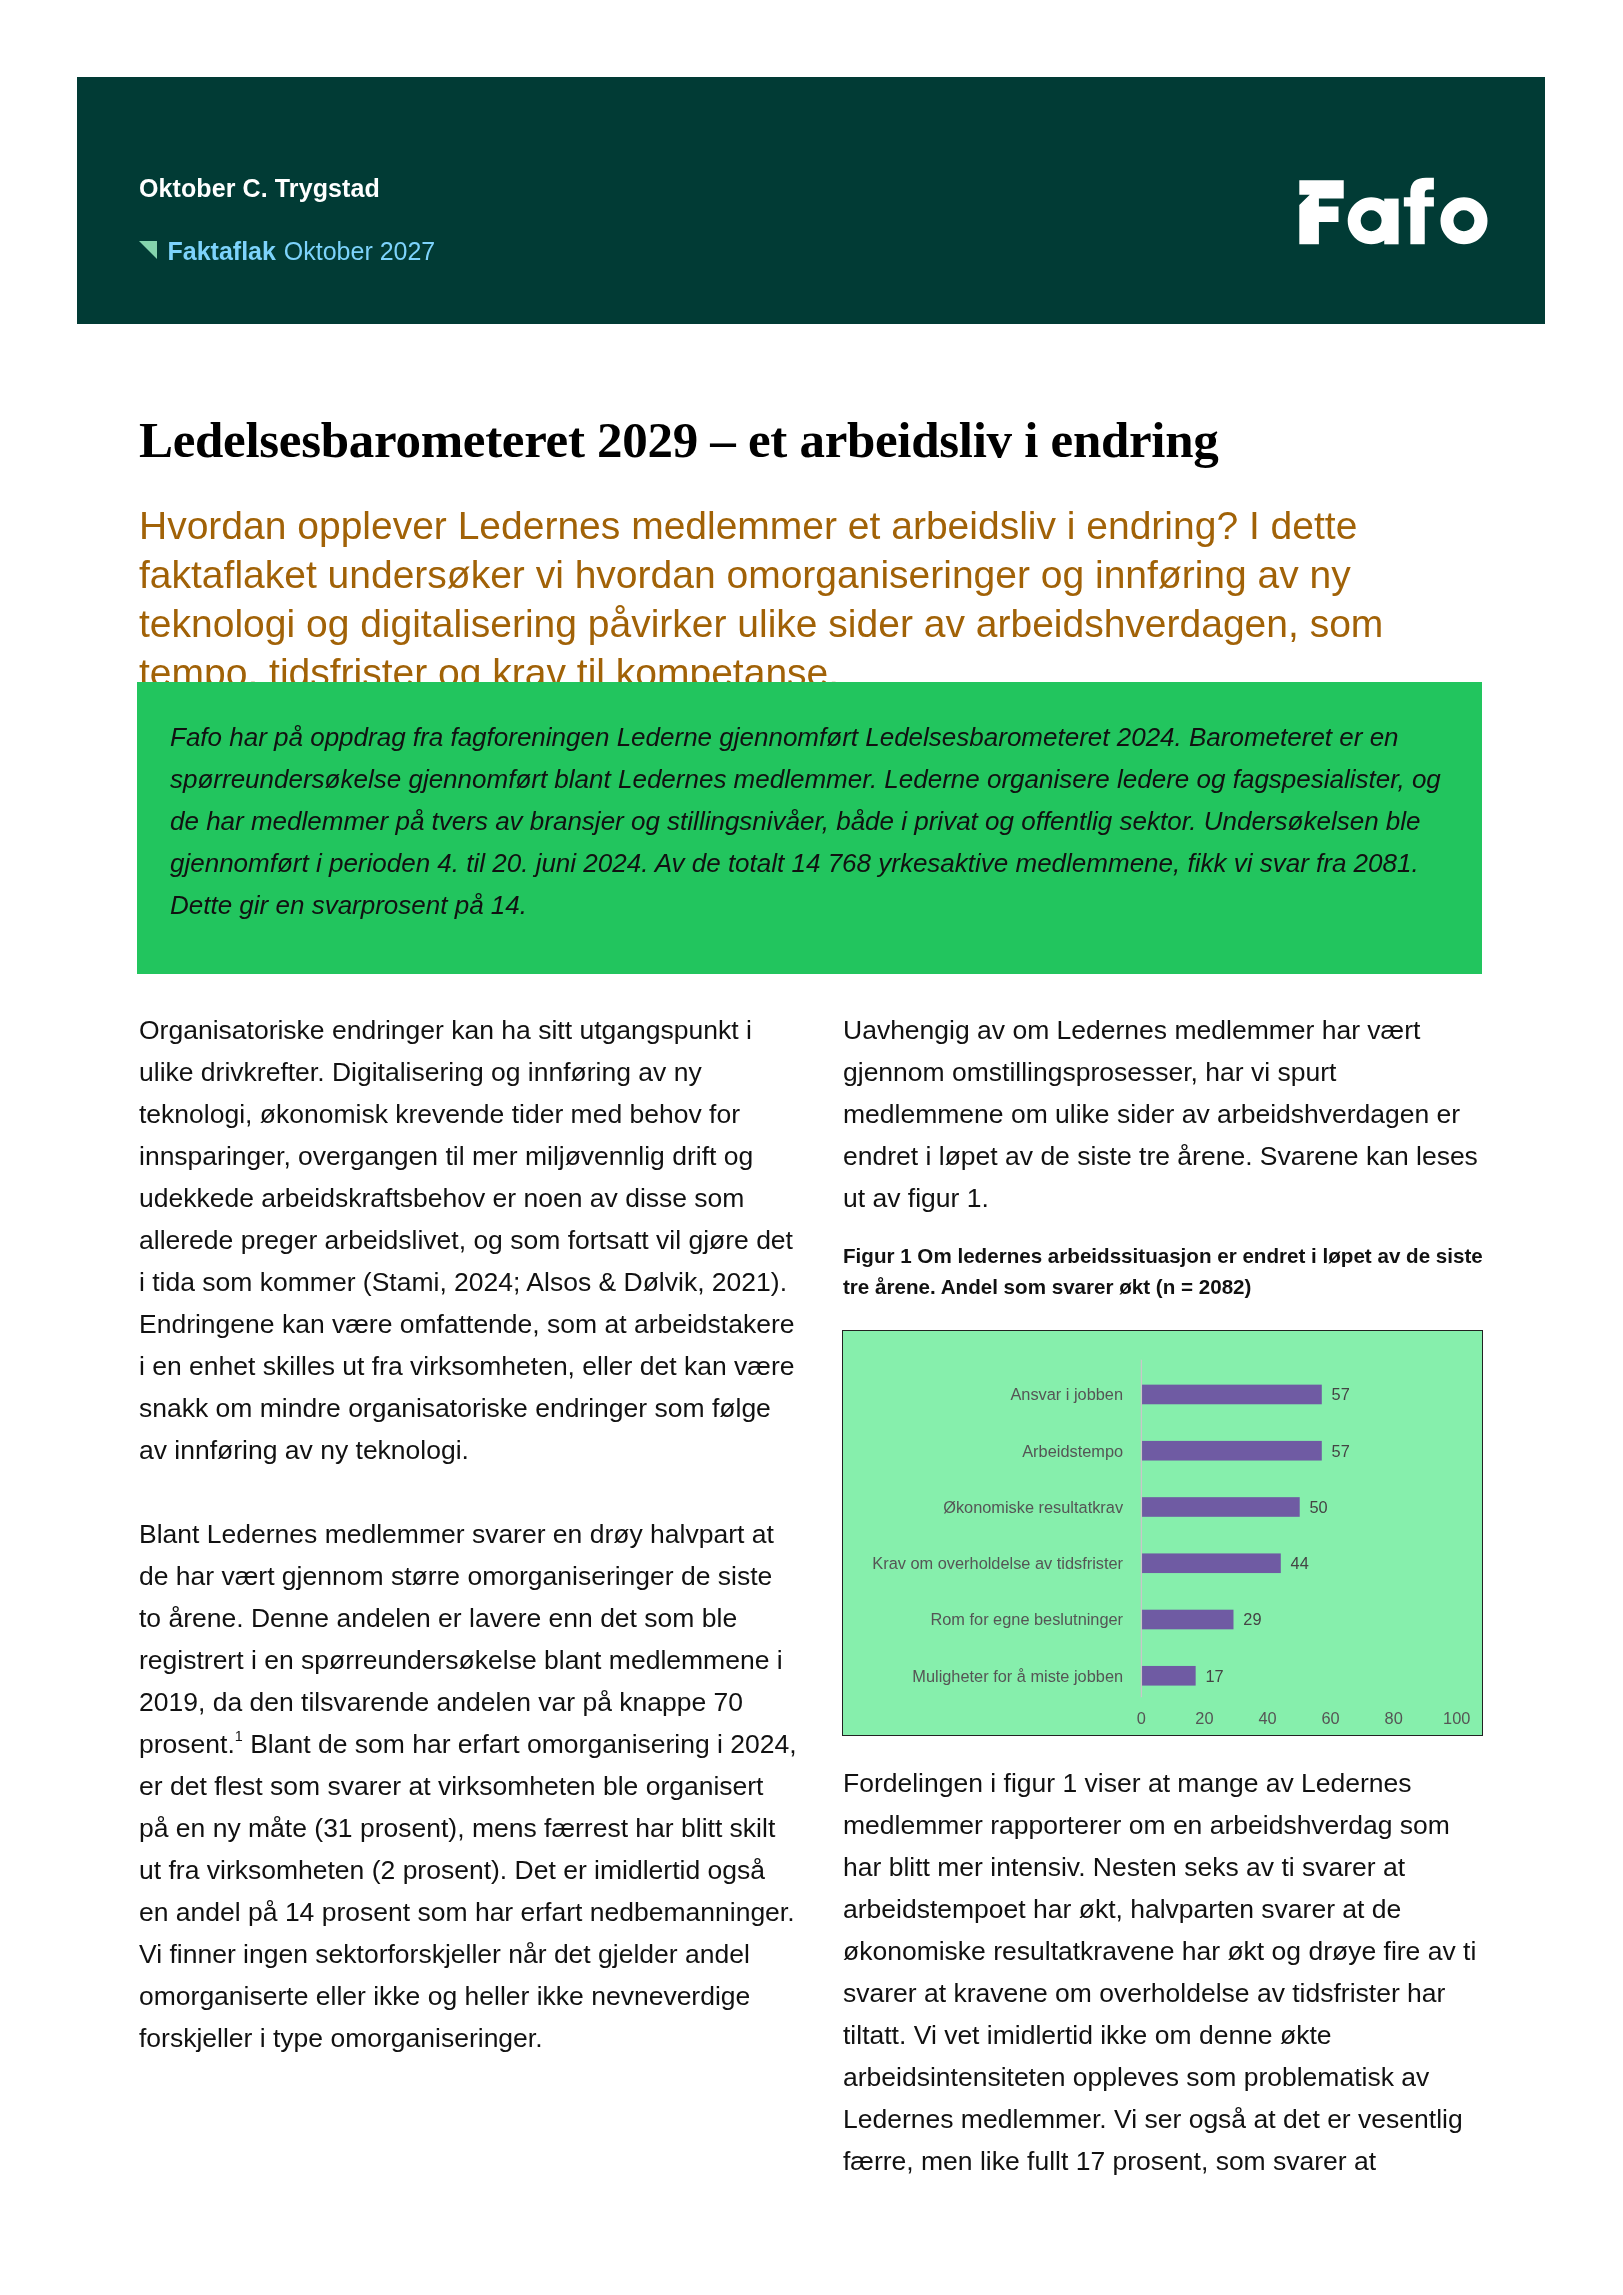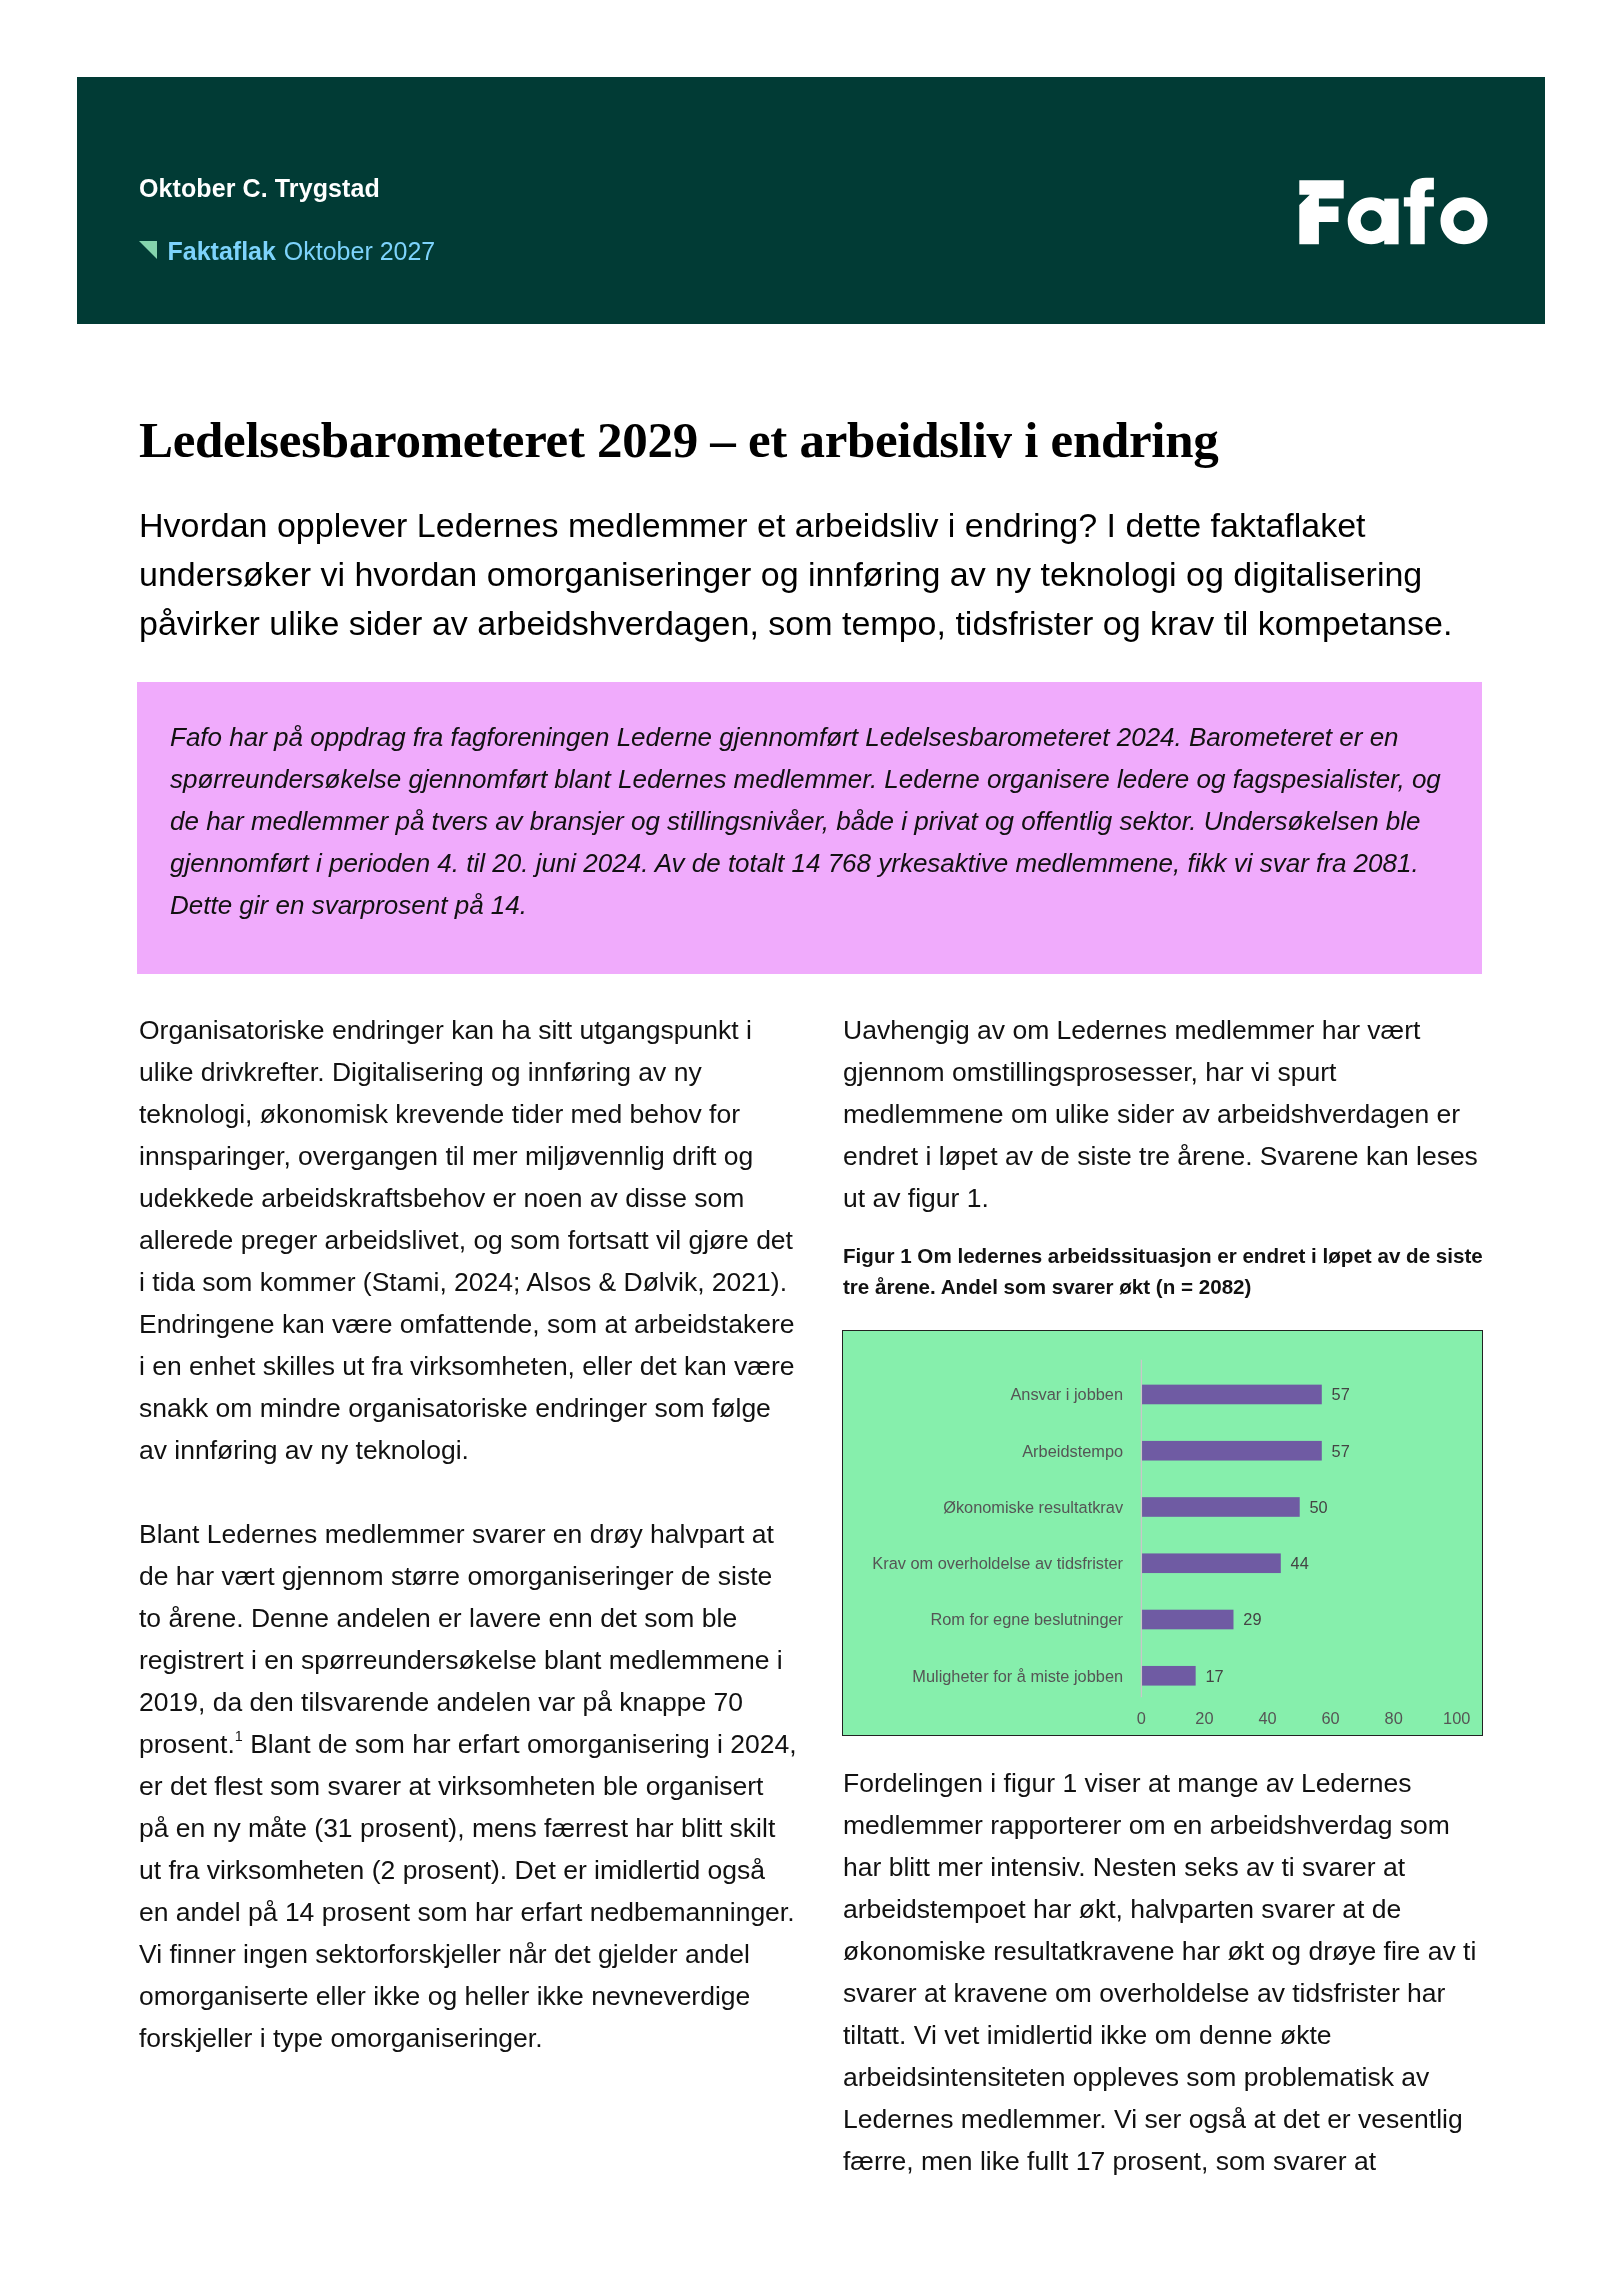--- a/index.html
+++ b/index.html
@@ -4,22 +4,22 @@
 <style>
   html, body { margin: 0; padding: 0; background: #ffffff; }
   body { width: 1623px; height: 2295px; position: relative; overflow: hidden; font-family: "Liberation Sans", sans-serif; color: #111; }
   .header { position: absolute; left: 77px; top: 77px; width: 1468px; height: 247px; background: #013b35; }
   .author { position: absolute; left: 62px; top: 97px; color: #ffffff; font-weight: bold; font-size: 25px; letter-spacing: 0.1px; }
   .series { position: absolute; left: 62px; top: 160px; font-size: 25px; color: #7dd3fc; display: flex; align-items: center; }
   .series .tri { width: 0; height: 0; border-top: 18.3px solid #84d4ad; border-left: 18.3px solid transparent; margin-right: 10.5px; margin-top: -3.9px; }
   .series .kind { font-weight: bold; margin-right: 7.9px; }
   .logo { position: absolute; left: 1221px; top: 98px; width: 196px; height: 72px; }
   .title { position: absolute; left: 139px; top: 411px; font-family: "Liberation Serif", serif; font-weight: bold; font-size: 51px; color: #000; letter-spacing: -0.3px; white-space: nowrap; }
-  .intro { position: absolute; left: 139px; top: 501px; width: 1361px; font-size: 34px; line-height: 49px; color: #000000; }
-  .infobox { position: absolute; left: 137px; top: 682px; width: 1345px; height: 292px; background: #f0abfc; }
+  .intro { position: absolute; left: 139px; top: 501px; width: 1361px; font-size: 39px; line-height: 49px; color: #a16207; }
+  .infobox { position: absolute; left: 137px; top: 682px; width: 1345px; height: 292px; background: #22c55e; }
   .infobox p { margin: 0; position: absolute; left: 33px; top: 34px; width: 1296px; font-style: italic; font-size: 26px; line-height: 42px; color: #111; }
   .col { position: absolute; font-size: 26.5px; line-height: 42px; color: #111; }
   .col p { margin: 0; }
   .col-left { left: 139px; top: 1009px; width: 661px; }
   .col-right { left: 843px; top: 1009px; width: 648px; }
   .h3 { font-weight: bold; }
   .gap { height: 42px; }
   sup { font-size: 14.4px; vertical-align: 11.8px; line-height: 0; }
   .fig-caption { position: absolute; left: 843px; top: 1240px; width: 648px; font-size: 20.6px; line-height: 31px; font-weight: bold; color: #111; }
   .chart { position: absolute; left: 842px; top: 1330px; width: 641px; height: 406px; border: 1.3px solid #222; box-sizing: border-box; background: #86efac; }

